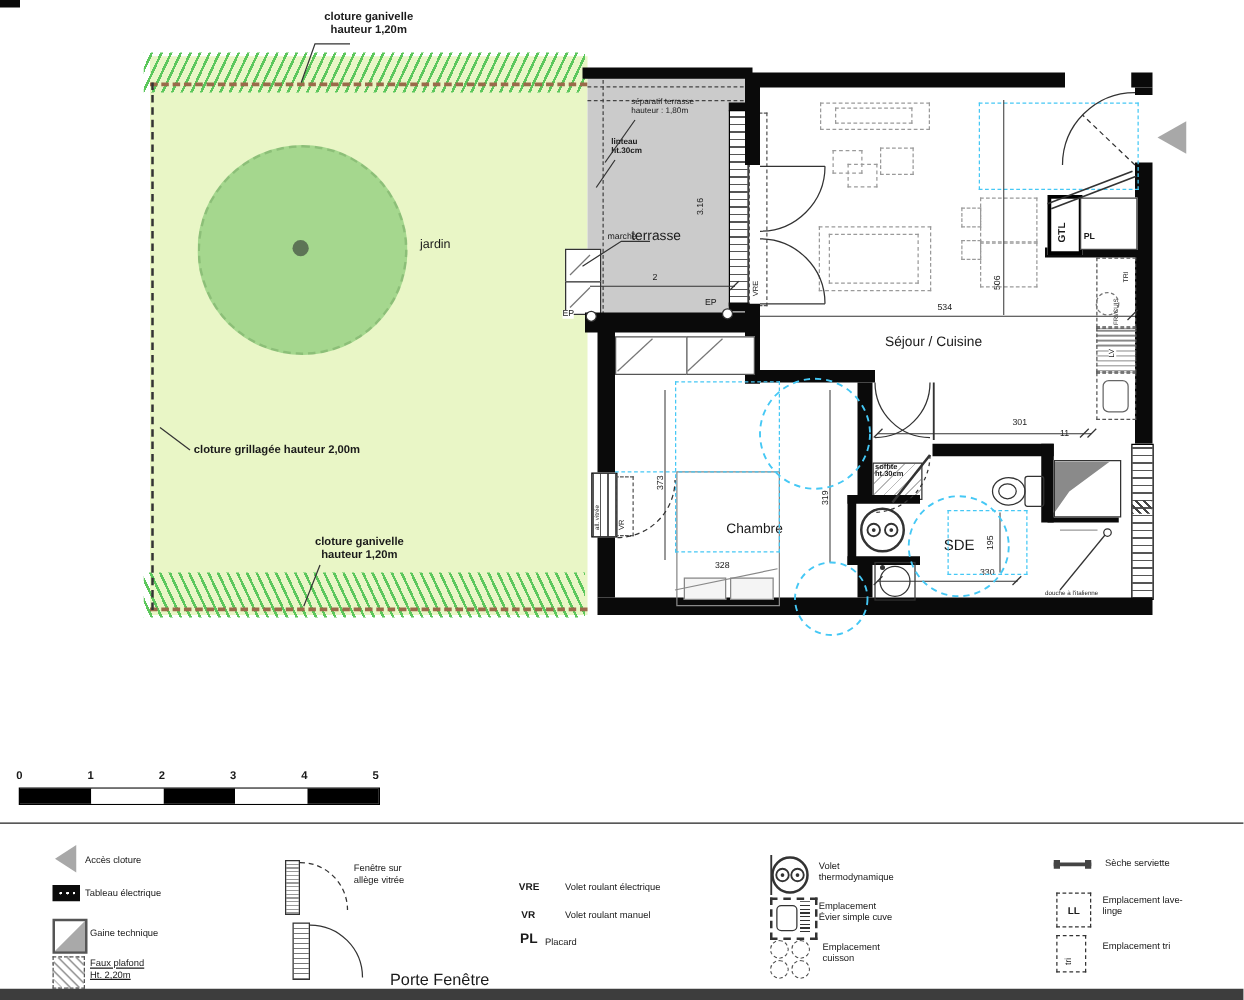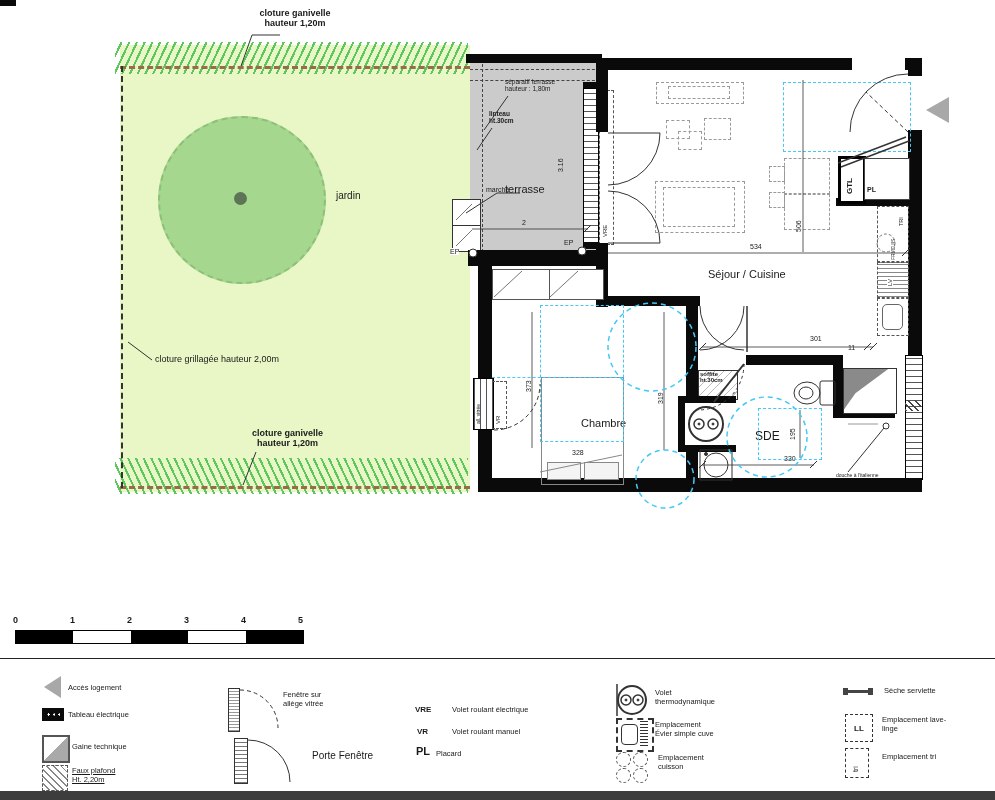--- a/index.html
+++ b/index.html
@@ -32,21 +32,21 @@
 <div class="abs" style="left:115px;top:458px;width:353px;height:36px;background:repeating-linear-gradient(65deg,transparent 0 5px,#5cc75c 5px 7px);"></div>
 <div class="abs" style="left:158px;top:116px;width:164px;height:164px;border-radius:50%;background:#a5d78e;border:2px dashed #8cbf78;"></div>
 <div class="abs" style="left:234px;top:192px;width:13px;height:13px;border-radius:50%;background:#5d7456;"></div>
 <div class="fence-h" style="left:120px;top:66px;width:350px;"></div>
 <div class="fence-h" style="left:120px;top:486px;width:350px;"></div>
 <div class="abs" style="left:121px;top:66px;height:422px;border-left:2px dashed #333;"></div>
 
 <div class="lbl ml" style="left:230px;top:8px;width:130px;text-align:center;font-size:9px;font-weight:bold;">cloture ganivelle
 hauteur 1,20m</div>
 <div class="lbl" style="left:336px;top:190px;font-size:10px;">jardin</div>
-<div class="lbl" style="left:155px;top:354px;font-size:9px;font-weight:normal;">cloture grillagée hauteur 2,00m</div>
+<div class="lbl" style="left:155px;top:354px;font-size:9px;font-weight:bold;">cloture grillagée hauteur 2,00m</div>
 <div class="lbl ml" style="left:225px;top:428px;width:125px;text-align:center;font-size:9px;font-weight:bold;">cloture ganivelle
 hauteur 1,20m</div>
 
 <div class="abs" style="left:470px;top:62px;width:130px;height:193px;background:#cbcbcb;"></div>
 <div class="wall" style="left:466px;top:54px;width:136px;height:9px;"></div>
 <div class="dashline-h" style="left:470px;top:69px;width:130px;"></div>
 <div class="dashline-h" style="left:470px;top:80px;width:130px;"></div>
 <div class="dashline-v" style="left:482px;top:64px;height:188px;"></div>
 
 <div class="lbl ml" style="left:505px;top:78px;font-size:6.5px;">séparatif terrasse
@@ -269,34 +269,34 @@
     <span class="seg" style="background:#000;"></span>
     <span class="seg" style="background:#fff;"></span>
     <span class="seg" style="background:#000;"></span>
   </div>
 </div>
 
 <div class="abs" style="left:0;top:658px;width:995px;height:1px;background:#222;"></div>
 <div class="abs" style="left:0;top:791px;width:995px;height:9px;background:#3d3d3d;"></div>
 
 <div class="abs" style="left:44px;top:676px;width:0;height:0;border-top:11px solid transparent;border-bottom:11px solid transparent;border-right:17px solid #a8a8a8;"></div>
-<div class="lbl" style="left:68px;top:683px;font-size:7.5px;">Accès logement</div>
+<div class="lbl" style="left:68px;top:683px;font-size:7.5px;">Accès cloture</div>
 <div class="abs" style="left:42px;top:708px;width:22px;height:13px;background:#0b0b0b;background-image:radial-gradient(circle at 30% 50%,#fff 0 1px,transparent 1.2px),radial-gradient(circle at 55% 50%,#fff 0 1px,transparent 1.2px),radial-gradient(circle at 78% 50%,#fff 0 1px,transparent 1.2px);"></div>
 <div class="lbl" style="left:68px;top:710px;font-size:7.5px;">Tableau électrique</div>
 <div class="abs" style="left:42px;top:735px;width:24px;height:24px;border:2px solid #555;background:linear-gradient(135deg,#fff 49%,#a9a9a9 50%);"></div>
 <div class="lbl" style="left:72px;top:742px;font-size:7.5px;">Gaine technique</div>
 <div class="abs" style="left:42px;top:765px;width:24px;height:24px;border:1.5px dashed #555;background:repeating-linear-gradient(45deg,transparent 0 4px,#888 4px 5px);"></div>
 <div class="lbl ml" style="left:72px;top:766px;font-size:7.5px;text-decoration:underline;">Faux plafond
 Ht. 2,20m</div>
 
 <div class="abs" style="left:228px;top:688px;width:10px;height:42px;border:1px solid #333;background:repeating-linear-gradient(0deg,#999 0 1px,transparent 1px 3px);"></div>
 <div class="lbl ml" style="left:283px;top:690px;font-size:7.5px;">Fenêtre sur
 allège vitrée</div>
 <div class="abs" style="left:234px;top:738px;width:12px;height:44px;border:1px solid #333;background:repeating-linear-gradient(0deg,#777 0 1px,transparent 1px 4px);"></div>
-<div class="lbl" style="left:283px;top:750px;font-size:10px;padding-left:29px;">Porte Fenêtre</div>
+<div class="lbl" style="left:283px;top:776px;font-size:13px;padding-left:29px;">Porte Fenêtre</div>
 
 <div class="lbl" style="left:415px;top:705px;font-size:8px;font-weight:bold;">VRE</div>
 <div class="lbl" style="left:452px;top:705px;font-size:7.5px;">Volet roulant électrique</div>
 <div class="lbl" style="left:417px;top:727px;font-size:8px;font-weight:bold;">VR</div>
 <div class="lbl" style="left:452px;top:727px;font-size:7.5px;">Volet roulant manuel</div>
 <div class="lbl" style="left:416px;top:745px;font-size:11px;font-weight:bold;">PL</div>
 <div class="lbl" style="left:436px;top:749px;font-size:7.5px;">Placard</div>
 
 <div class="lbl ml" style="left:655px;top:688px;font-size:7.5px;">Volet
 thermodynamique</div>

